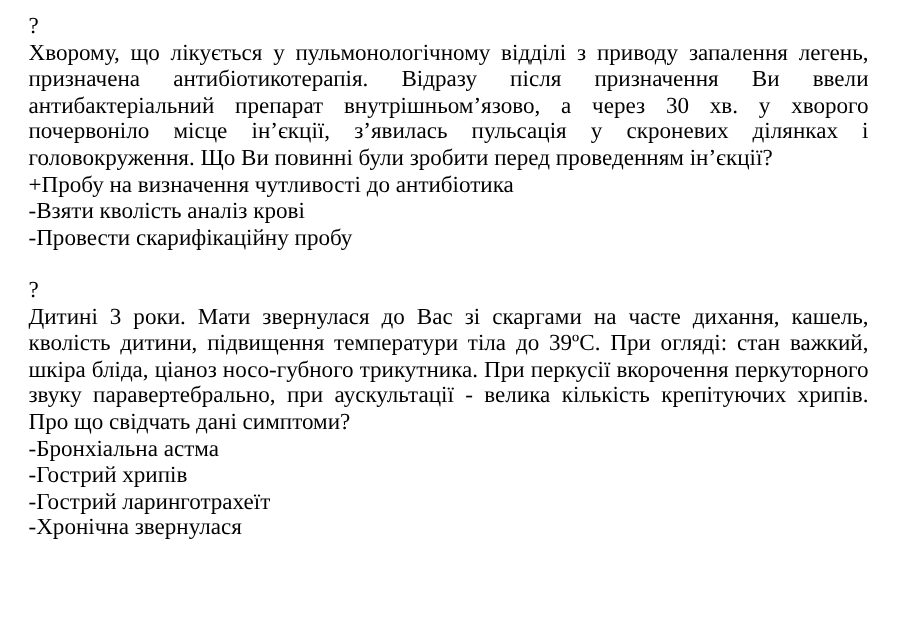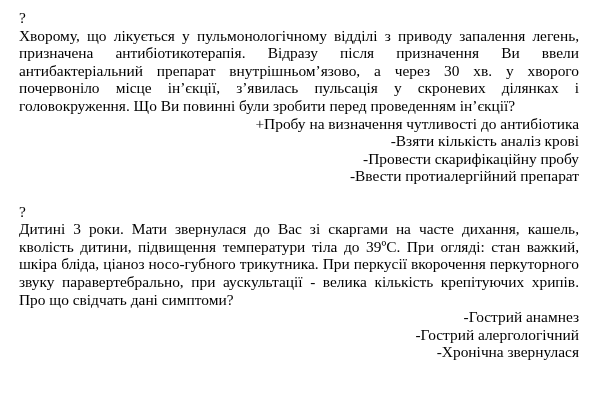--- a/index.html
+++ b/index.html
@@ -19,21 +19,20 @@
     .page {
       position: absolute;
       left: 19px;
       top: 9px;
       width: 560px;
     }
     .line {
       line-height: 17.6px;
       height: 17.6px;
       white-space: nowrap;
-      text-align: right;
     }
     .para {
       text-align: justify;
       text-align-last: left;
       line-height: 17.6px;
     }
     .blank {
       height: 17.6px;
     }
     .q-mark {
@@ -43,28 +42,28 @@
   </style>
 </head>
 <body>
 
 <div class="page">
 
   <section>
     <div class="q-mark">?</div>
     <div class="para">Хворому, що лікується у пульмонологічному відділі з приводу запалення легень, призначена антибіотикотерапія. Відразу після призначення Ви ввели антибактеріальний препарат внутрішньом’язово, а через 30 хв. у хворого почервоніло місце ін’єкції, з’явилась пульсація у скроневих ділянках і головокруження. Що Ви повинні були зробити  перед проведенням ін’єкції?</div>
     <div class="line">+Пробу на визначення чутливості до антибіотика</div>
-    <div class="line">-Взяти кількість аналіз крові</div>
+    <div class="line">-Взяти кволість аналіз крові</div>
     <div class="line">-Провести скарифікаційну пробу</div>
-    <div class="line">-Ввести протиалергійний препарат</div>
   </section>
 
   <div class="blank"></div>
 
   <section>
     <div class="q-mark">?</div>
     <div class="para">Дитині 3 роки. Мати звернулася до Вас зі скаргами на часте дихання, кашель, кволість дитини, підвищення температури тіла до 39ºС. При огляді: стан важкий, шкіра бліда, ціаноз носо-губного трикутника. При перкусії вкорочення перкуторного звуку паравертебрально, при аускультації - велика кількість крепітуючих хрипів. Про що свідчать дані симптоми?</div>
-    <div class="line">-Гострий анамнез</div>
-    <div class="line">-Гострий алергологічний</div>
+    <div class="line">-Бронхіальна астма</div>
+    <div class="line">-Гострий хрипів</div>
+    <div class="line">-Гострий ларинготрахеїт</div>
     <div class="line">-Хронічна звернулася</div>
   </section>
 
 </div>
 
 </body></html>

